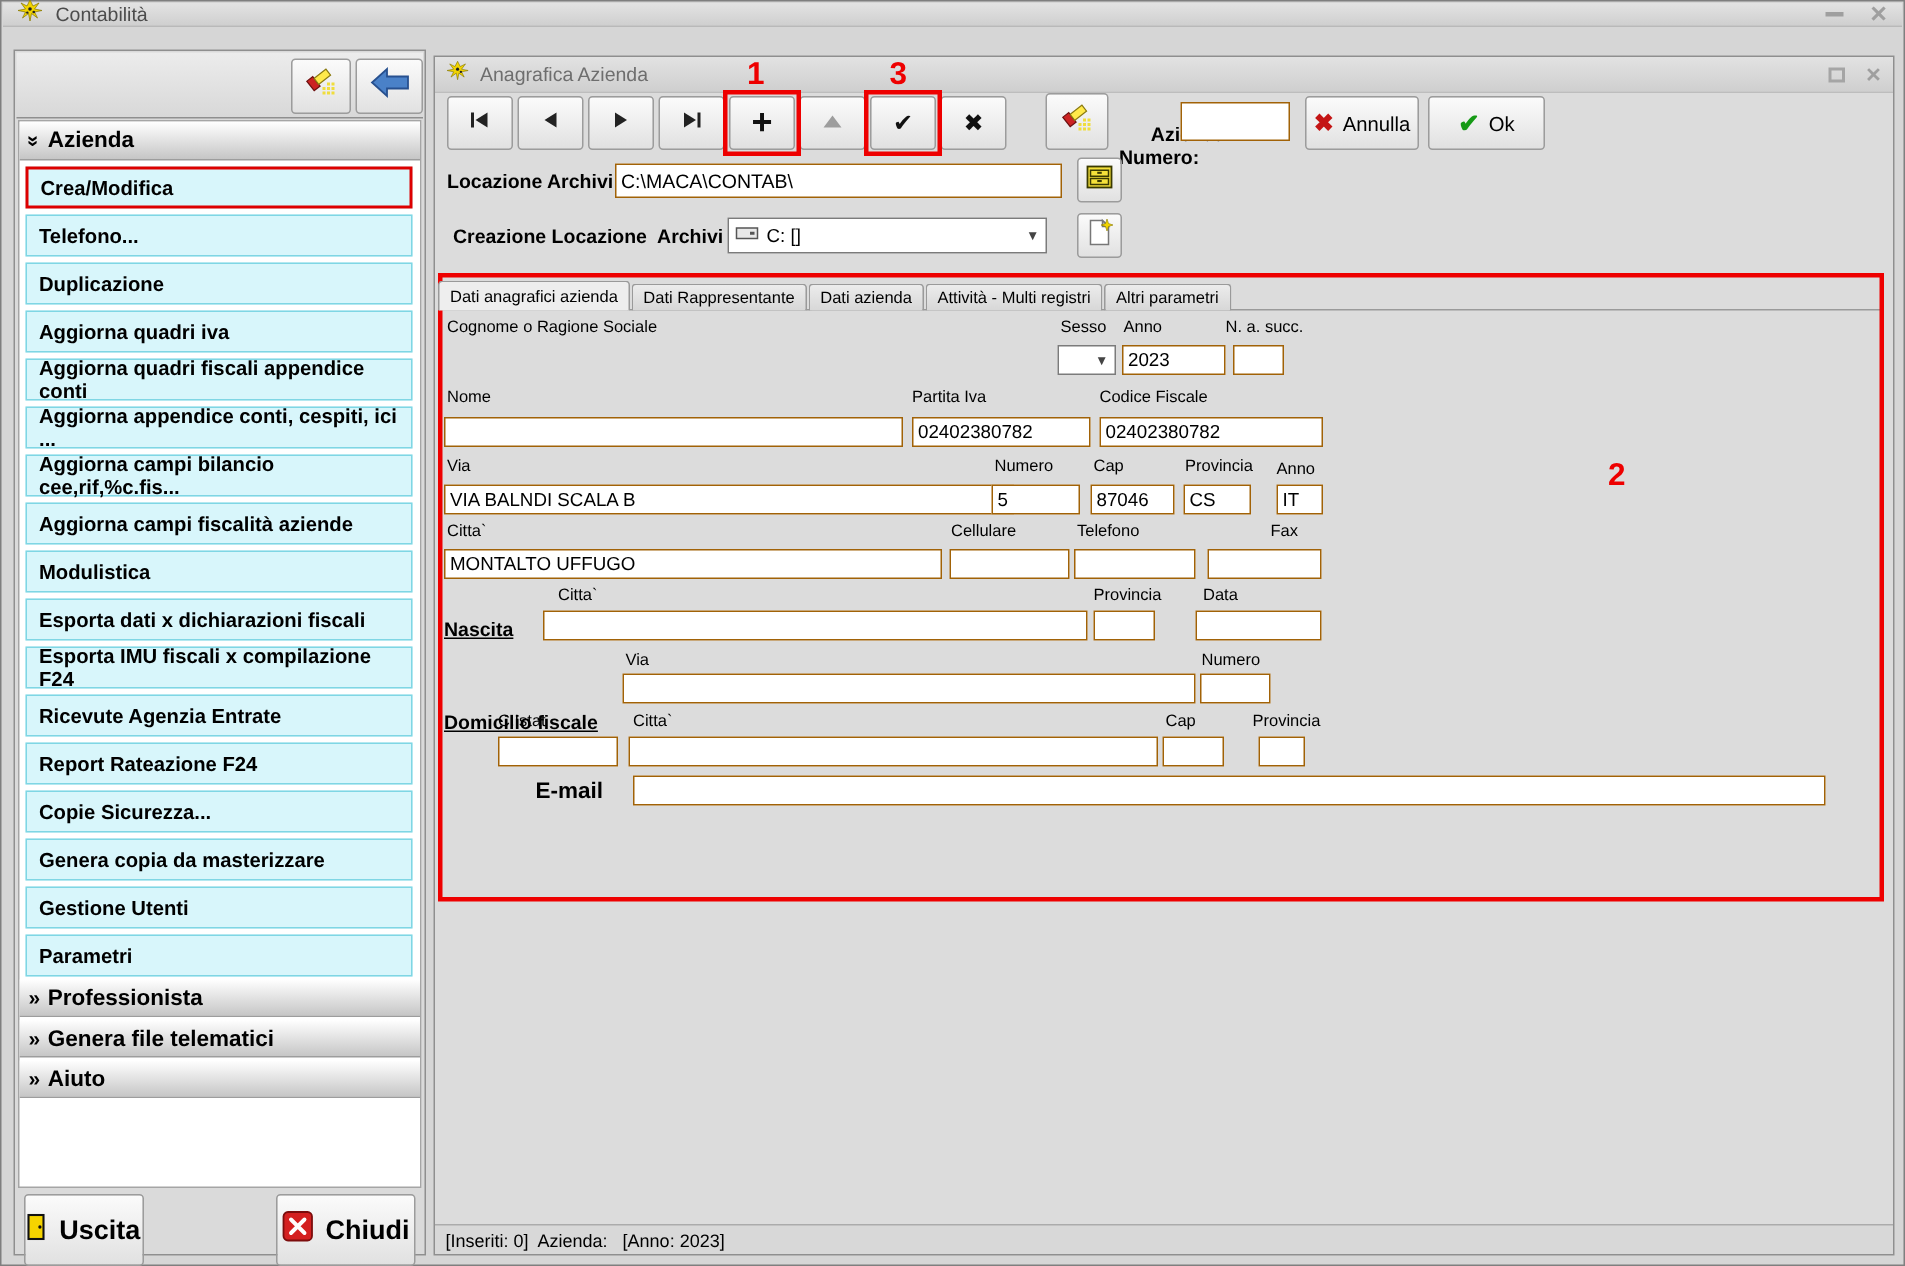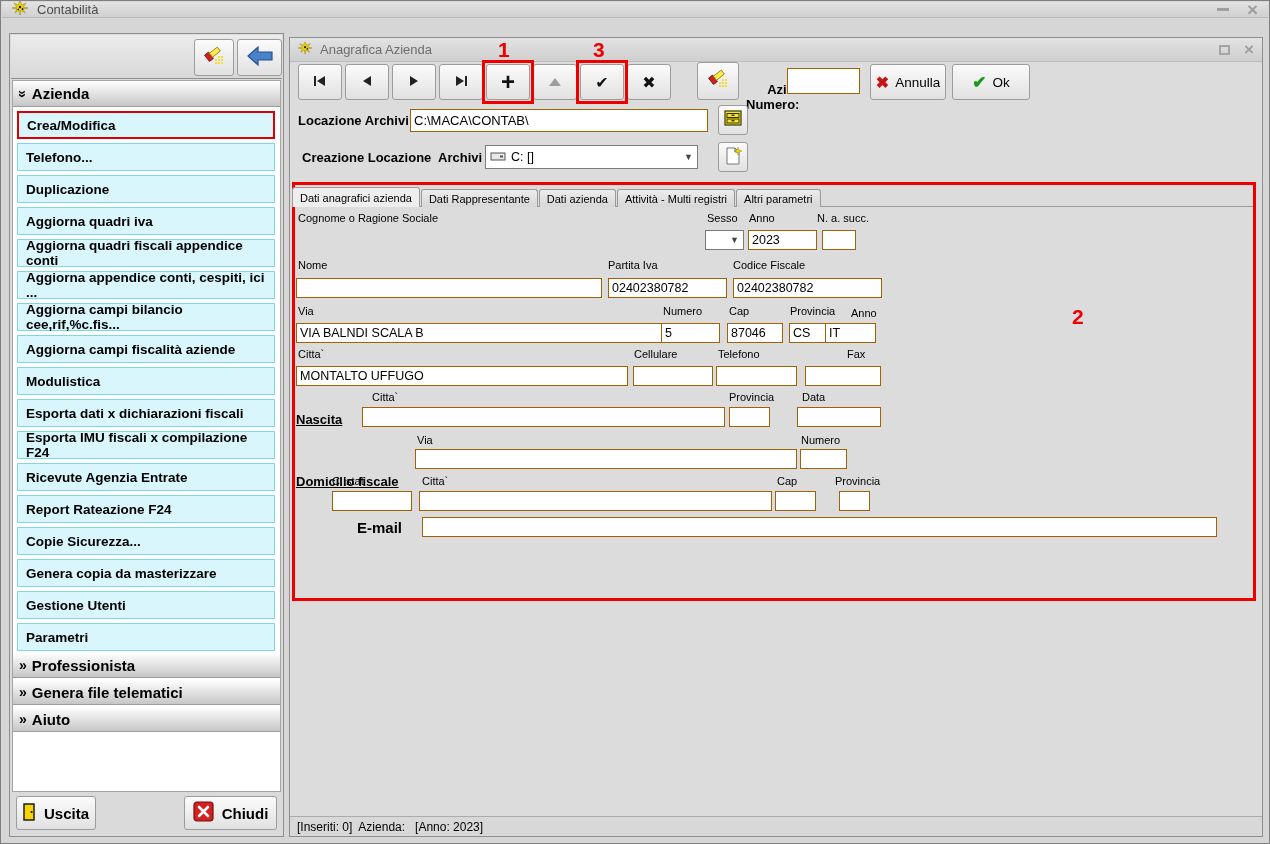--- a/index.html
+++ b/index.html
@@ -27,21 +27,21 @@
           border:1px solid #a5a5a5; overflow:hidden; }
   .grouphdr { height:26px; background:linear-gradient(#ffffff,#c6c6c6); border-bottom:1px solid #9d9d9d;
               display:flex; align-items:center; font-weight:bold; font-size:15px; color:#000; padding-left:6px; }
   .grouphdr .chev { font-size:14px; font-weight:bold; margin-right:5px; line-height:10px; }
   .chev-down { display:inline-block; transform:rotate(90deg); }
   .menu-item { height:28px; margin:4px 5px 0 4px; background:#d8f6fb; border:1px solid #7fd6e4;
                font-weight:bold; font-size:13.5px; color:#000; display:flex; align-items:center;
                padding-left:8px; }
   .menu-item.selected { border:2px solid #dd0000; }
   .grp2 { margin-top:2px; height:25px; }
-  .side-bottom-btn { position:absolute; height:34px; font-weight:bold; font-size:15px; color:#000;
+  .side-bottom-btn { position:absolute; height:48px; font-weight:bold; font-size:18px; color:#000;
                      gap:8px; padding:0 10px; }
 
   
   .inner { position:absolute; left:288px; top:36px; width:974px; height:800px;
            background:#dcdcdc; border:1px solid #8f8f8f; }
   .inner-titlebar { position:absolute; left:0; top:0; right:0; height:24px;
                     background:linear-gradient(#e2e2e2,#cfcfcf); border-bottom:1px solid #bdbdbd;
                     display:flex; align-items:center; padding:0 8px; }
   .inner-titlebar .title { font-size:13px; color:#6e6e6e; margin-left:7px; }
 
@@ -366,21 +366,21 @@
 
     <span class="lbl" style="left:8px;top:267px;">Via</span>
     <span class="lbl" style="left:373px;top:267px;">Numero</span>
     <span class="lbl" style="left:439px;top:267px;">Cap</span>
     <span class="lbl" style="left:500px;top:267px;">Provincia</span>
     <span class="lbl" style="left:561px;top:269px;">Anno</span>
     <input class="inp" style="left: 6px; top: 285px; width: 380px;" value="VIA BALNDI SCALA B">
     <input class="inp" style="left: 371px; top: 285px; width: 59px;" value="5">
     <input class="inp" style="left: 437px; top: 285px; width: 56px;" value="87046">
     <input class="inp" style="left: 499px; top: 285px; width: 45px;" value="CS">
-    <input class="inp" style="left: 535px; top: 285px; width: 51px;" value="IT">
+    <input class="inp" style="left: 561px; top: 285px; width: 31px;" value="IT">
 
     <span class="lbl" style="left:8px;top:310px;">Citta`</span>
     <span class="lbl" style="left:344px;top:310px;">Cellulare</span>
     <span class="lbl" style="left:428px;top:310px;">Telefono</span>
     <span class="lbl" style="left:529px;top:310px;margin-left:28px;">Fax</span>
     <input class="inp" style="left: 6px; top: 328px; width: 332px;" value="MONTALTO UFFUGO">
     <input class="inp" style="left: 343px; top: 328px; width: 80px;">
     <input class="inp" style="left: 426px; top: 328px; width: 81px;">
     <input class="inp" style="left: 515px; top: 328px; width: 76px;">
 

